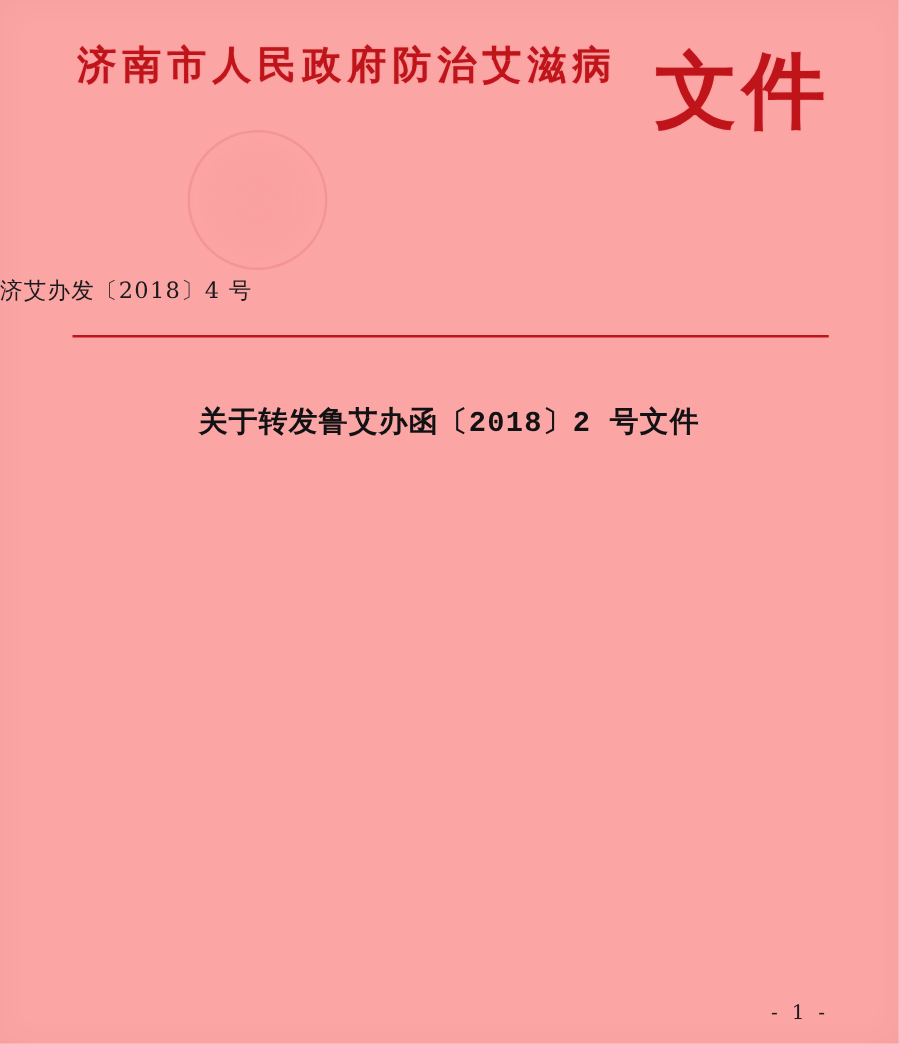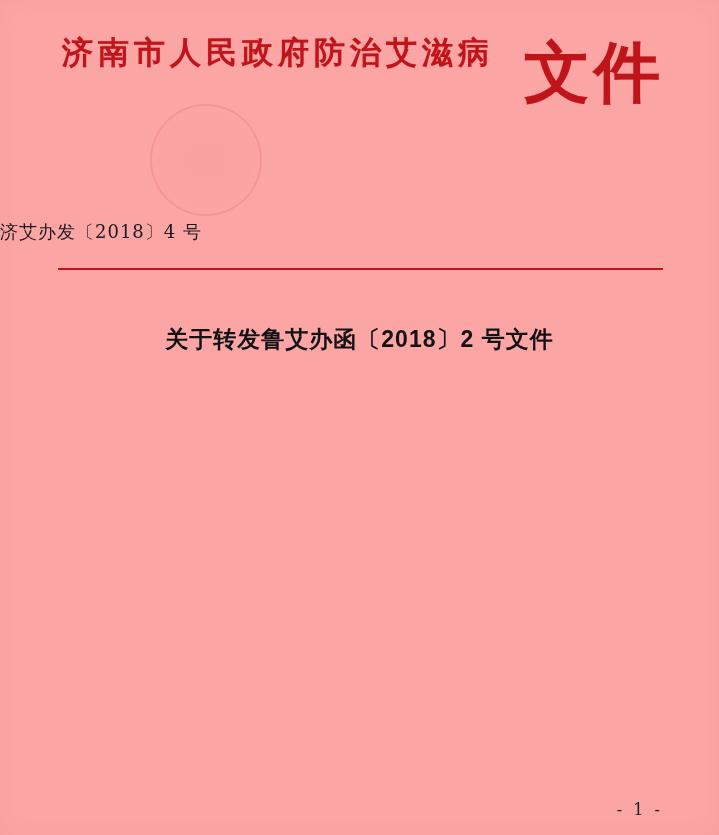--- a/index.html
+++ b/index.html
@@ -103,21 +103,21 @@
 
   
   .title-block {
     position: absolute;
     left: 0;
     right: 0;
     top: 318px;
     text-align: center;
   }
   .title-line {
-    font-family: Liberation Sans, sans-serif;
+    font-family: Liberation Mono, monospace;
     font-weight: bold;
     font-size: 23px;
     line-height: 42px;
     letter-spacing: 1px;
     color: #121214;
     white-space: nowrap;
   }
 
   
   .body-block {

